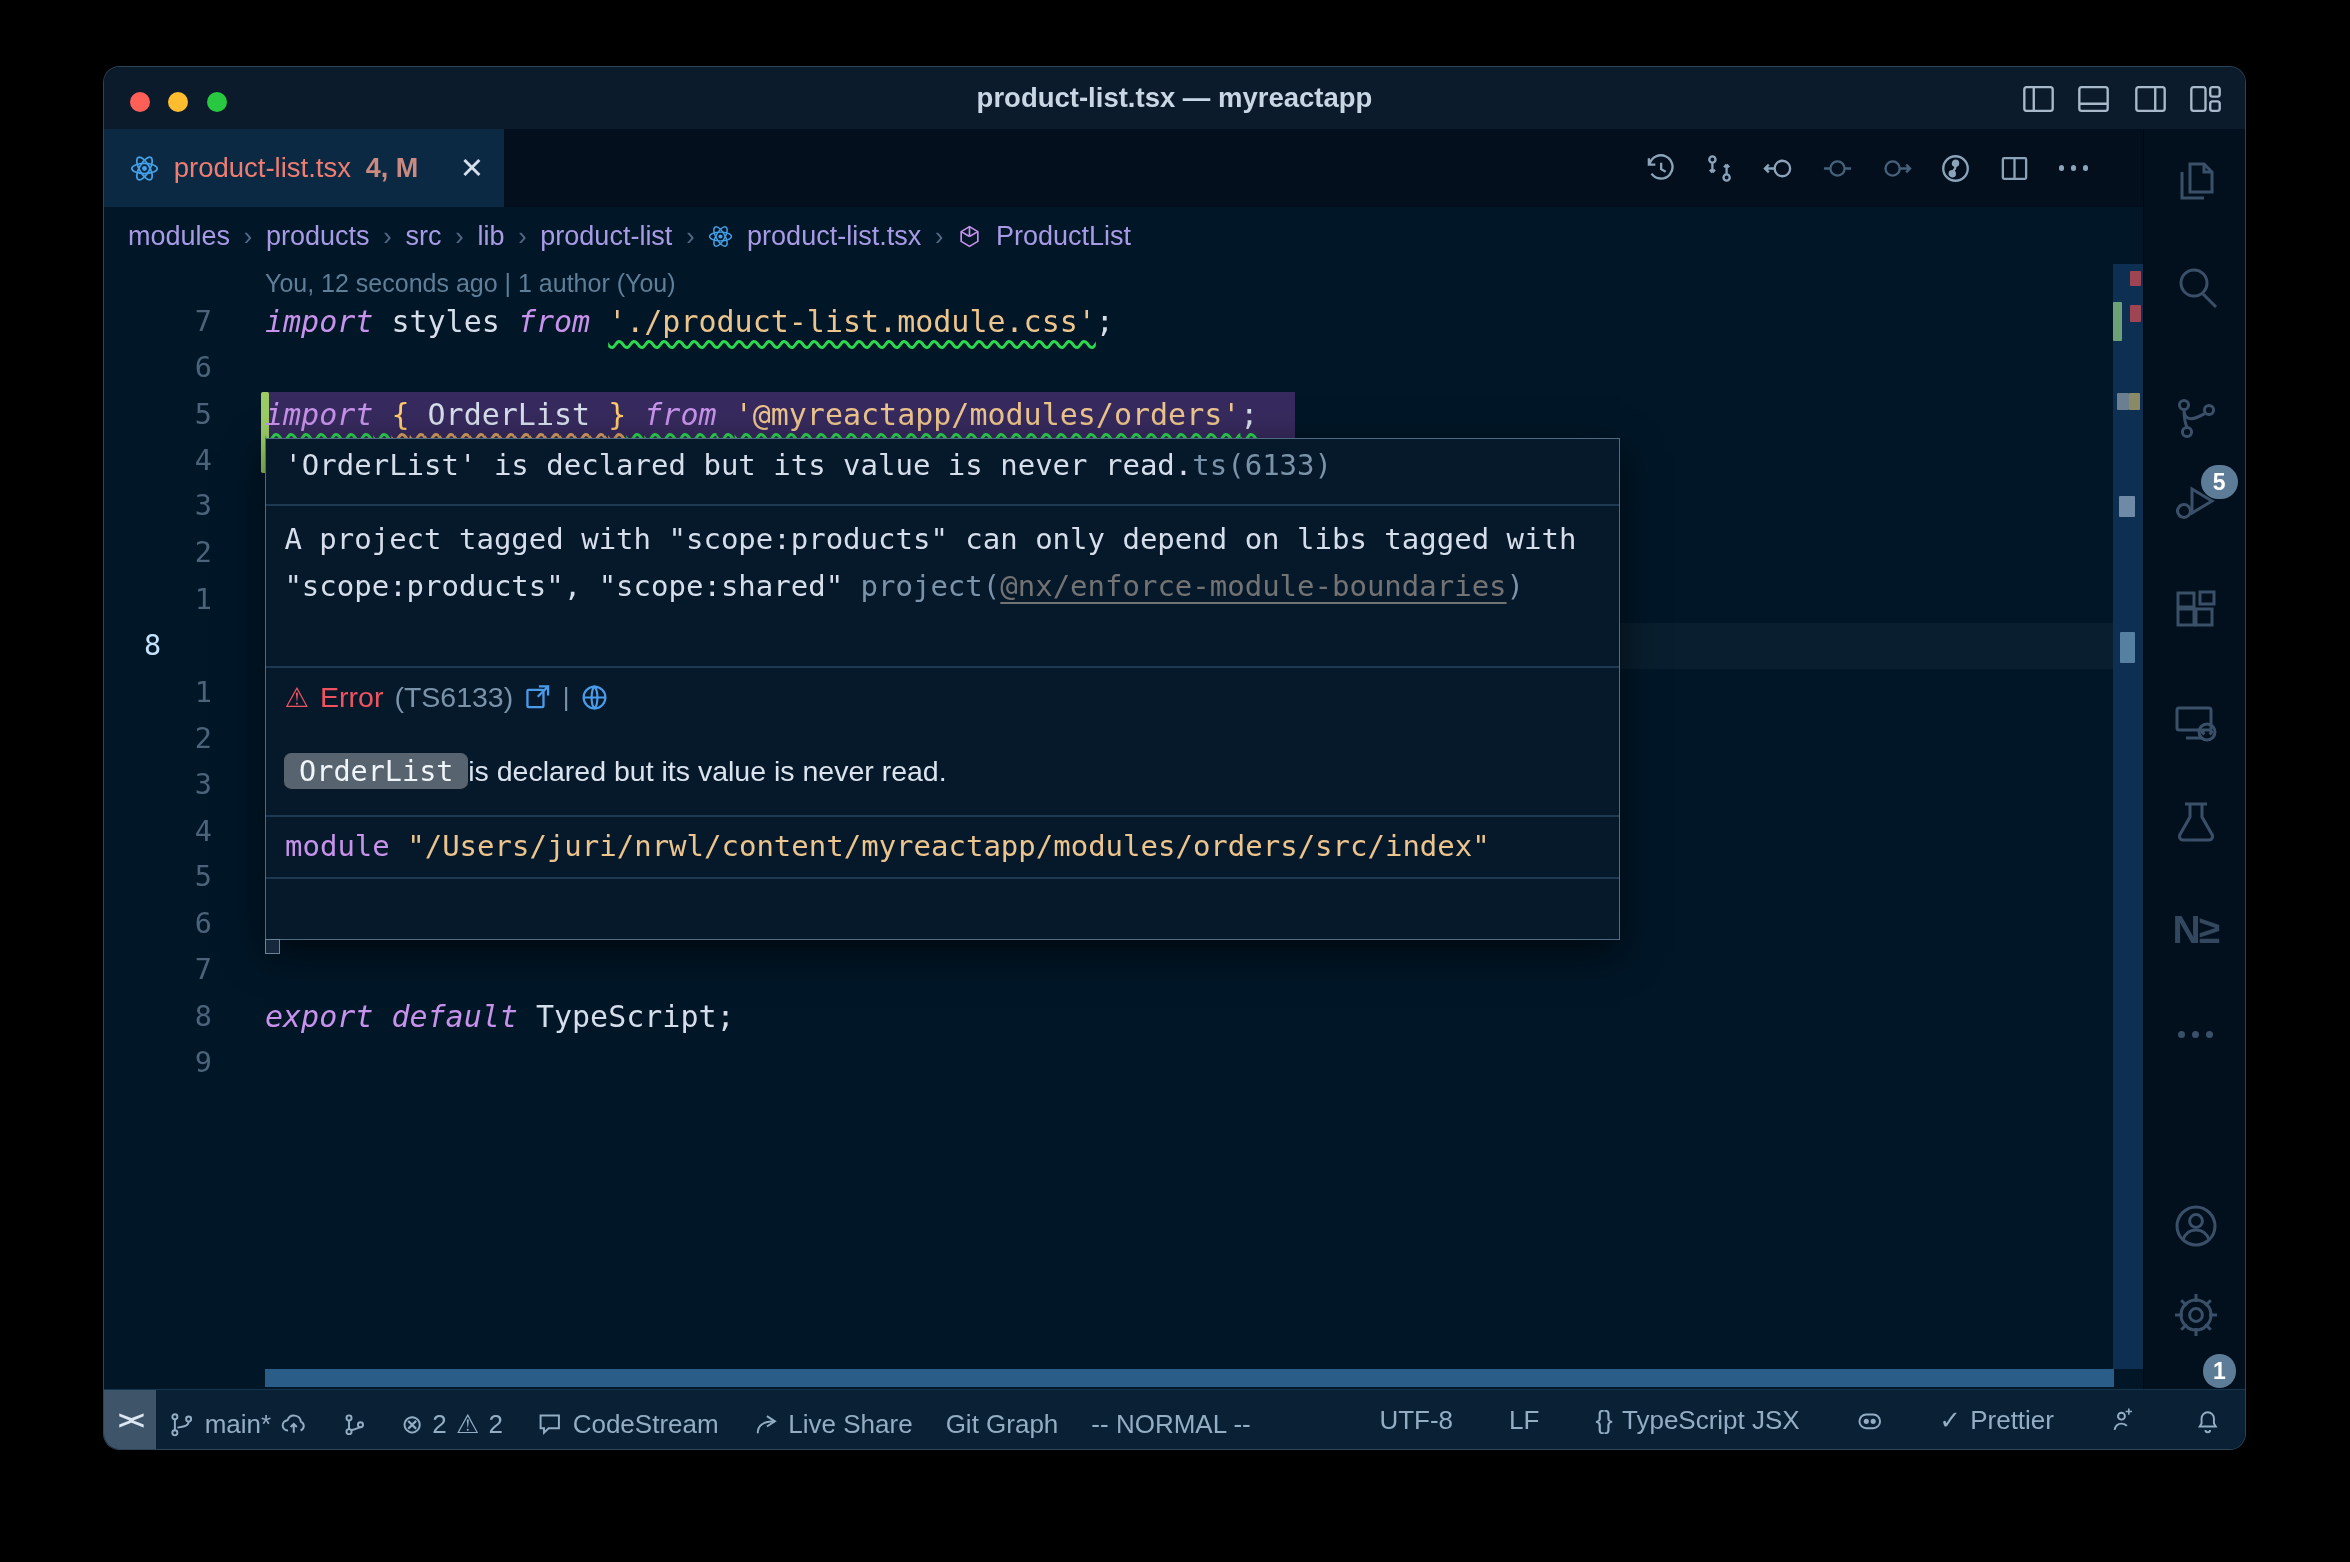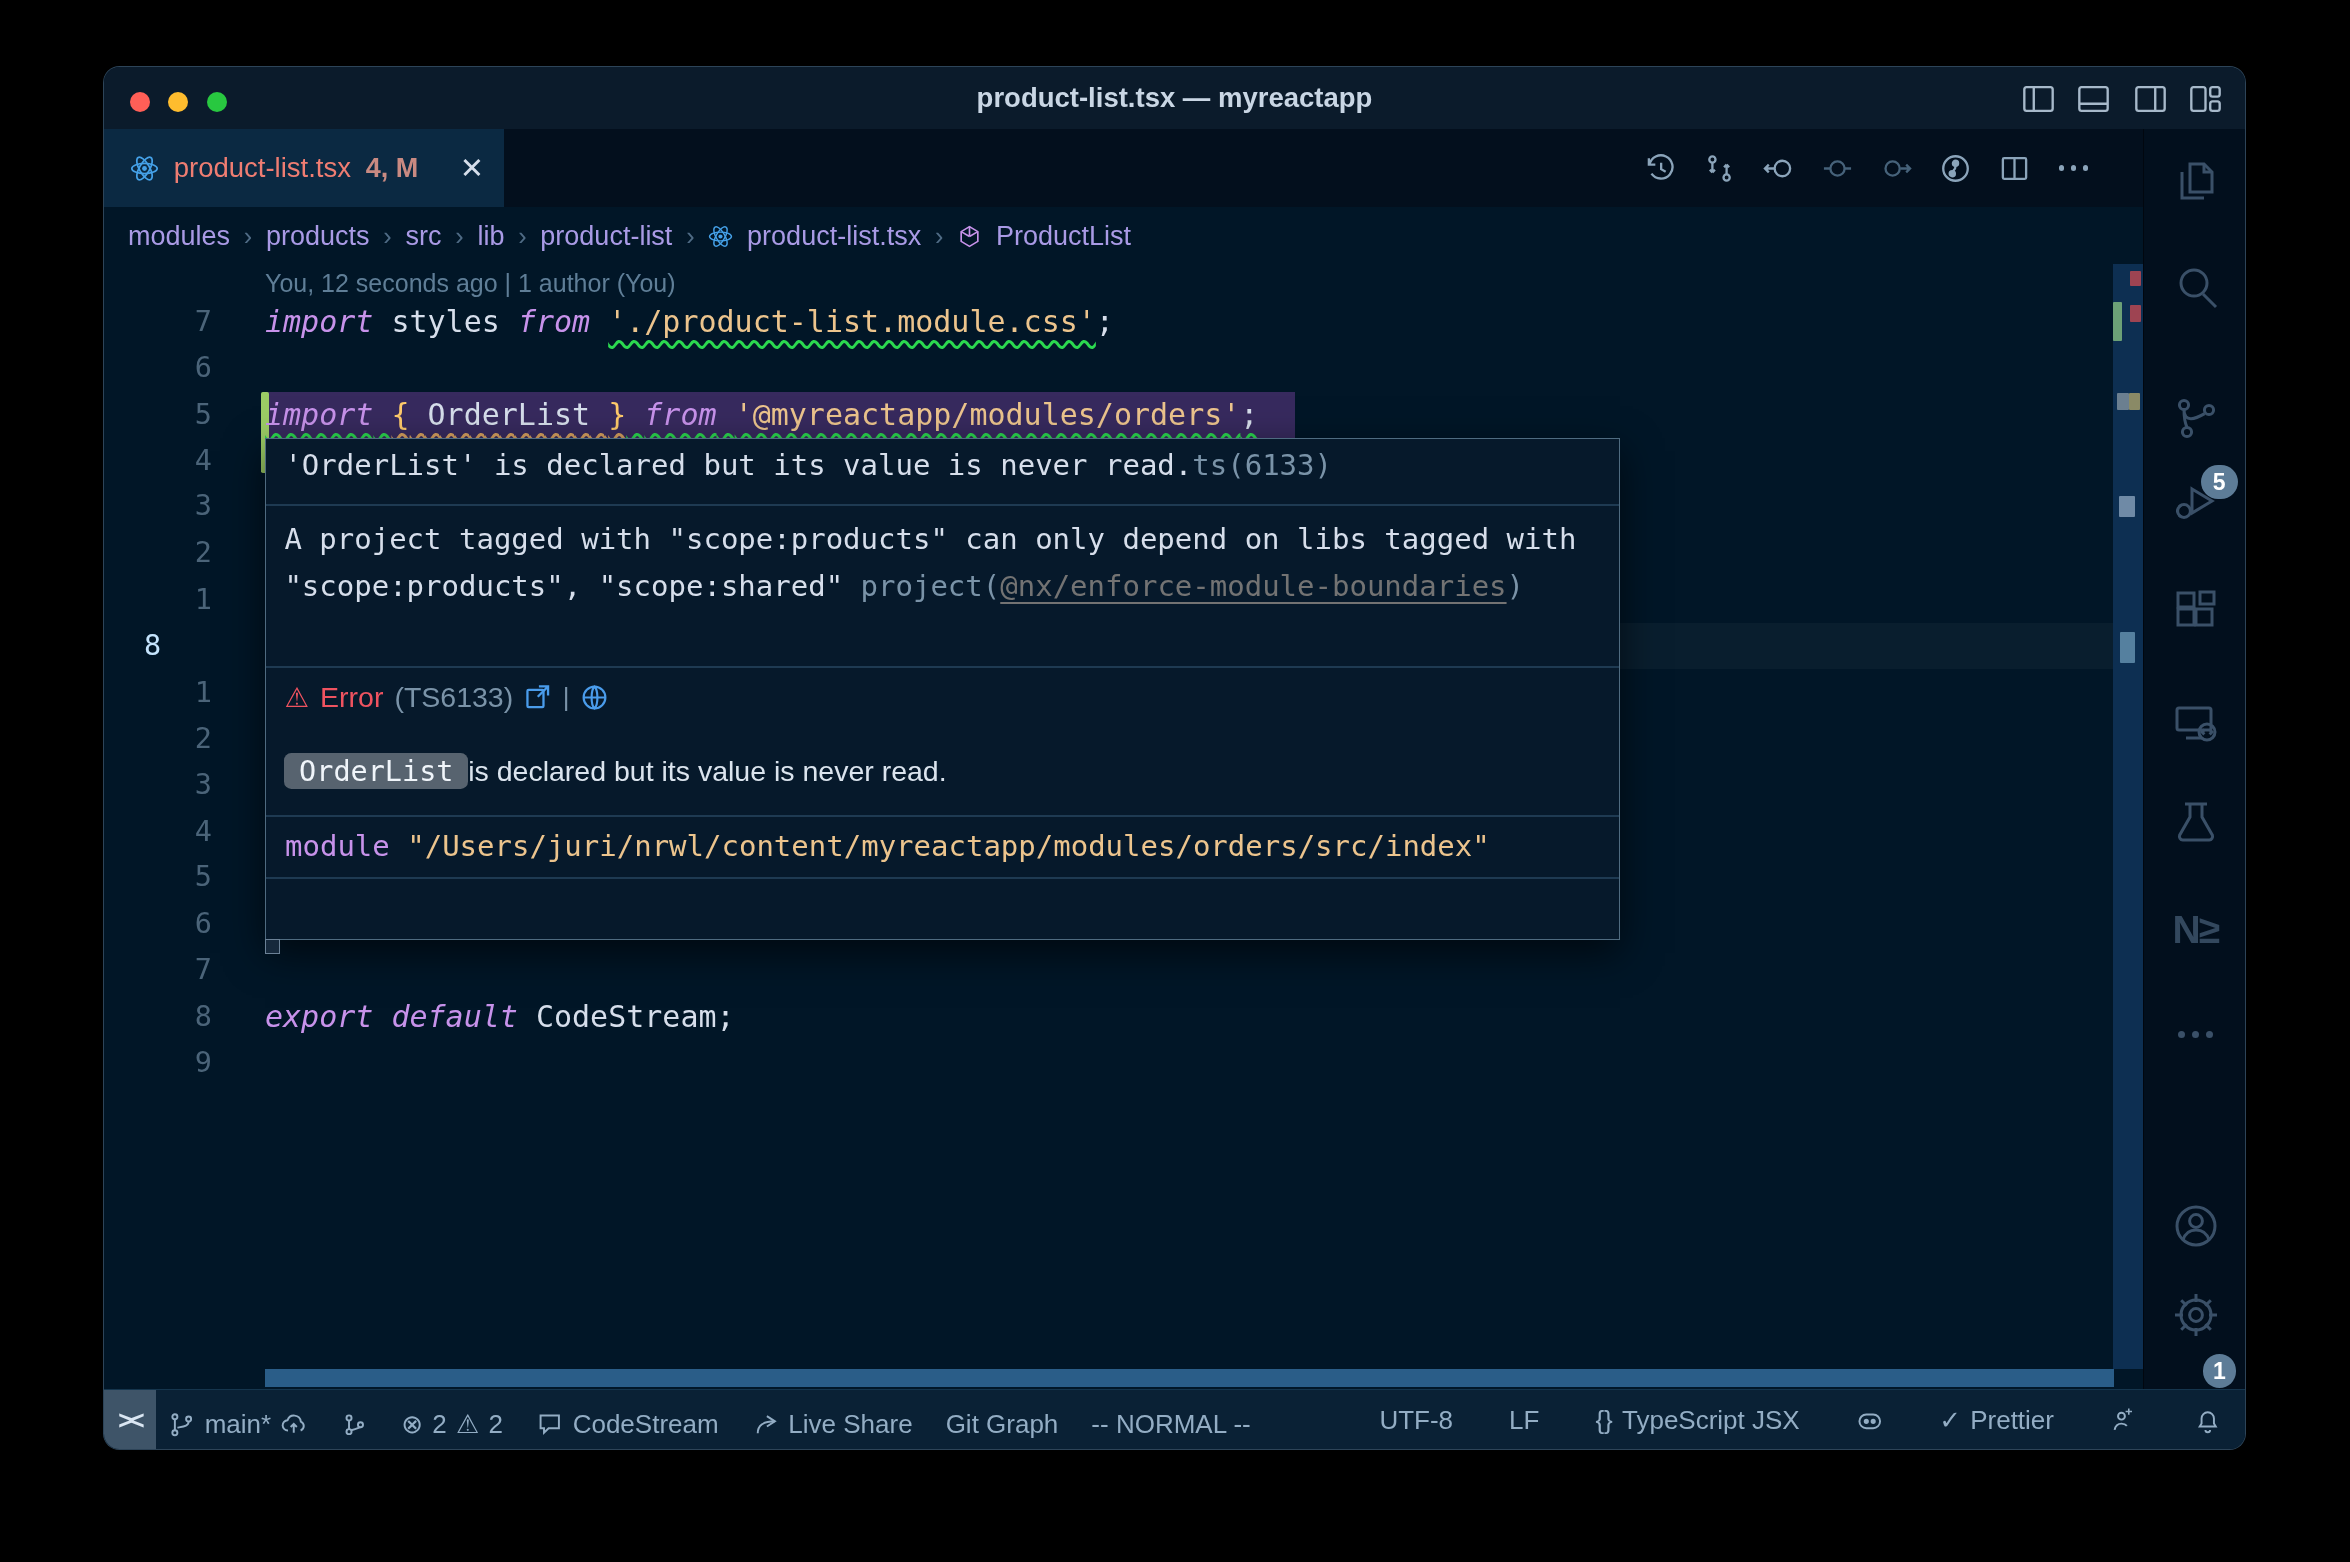--- a/index.html
+++ b/index.html
@@ -271,21 +271,21 @@
     <div class="gut" style="top:637px">6</div>
     <div class="gut" style="top:683px">7</div>
     <div class="gut" style="top:730px">8</div>
     <div class="gut" style="top:776px">9</div>
 
     <div class="row" style="top:35px"><span class="kw">import</span><span> styles </span><span class="kw">from</span><span> </span><span class="str sq-g">'./product-list.module.css'</span><span>;</span></div>
 
     <div class="row" style="top:128px"><span class="kw sq-g">import</span><span class="sq-g"> </span><span class="brace sq-o">{</span><span class="sq-o"> OrderList </span><span class="brace sq-o">}</span><span class="sq-g"> </span><span class="kw sq-g">from</span><span class="sq-g"> </span><span class="str sq-g">'@myreactapp/modules/orders'</span><span class="sq-g">;</span></div>
 
 
-    <div class="row" style="top:730px"><span class="kw">export</span><span> </span><span class="kw">default</span><span> CodeStream;</span></div>
+    <div class="row" style="top:730px"><span class="kw">export</span><span> </span><span class="kw">default</span><span> TypeScript;</span></div>
   </div>
 
   <div class="vscroll">
     <div class="deco" style="left:17.4px; top:7.3px;  width:11px; height:14.7px; background:#9e4452;"></div>
     <div class="deco" style="left:17.4px; top:41px; width:11px; height:16.5px; background:#9e4452;"></div>
     <div class="deco" style="left:0px;  top:38px; width:9.2px; height:39px; background:#6ca177;"></div>
     <div class="deco" style="left:3.7px;  top:129px; width:12px; height:17.4px; background:#6b7f90;"></div>
     <div class="deco" style="left:15.6px; top:129px; width:11px; height:17.4px; background:#8a8a66;"></div>
     <div class="deco" style="left:5.5px;  top:232px; width:16.5px; height:21px; background:#6f8aa6;"></div>
     <div class="deco" style="left:7.3px;  top:368px; width:14.7px; height:31px; background:#55809f;"></div>

